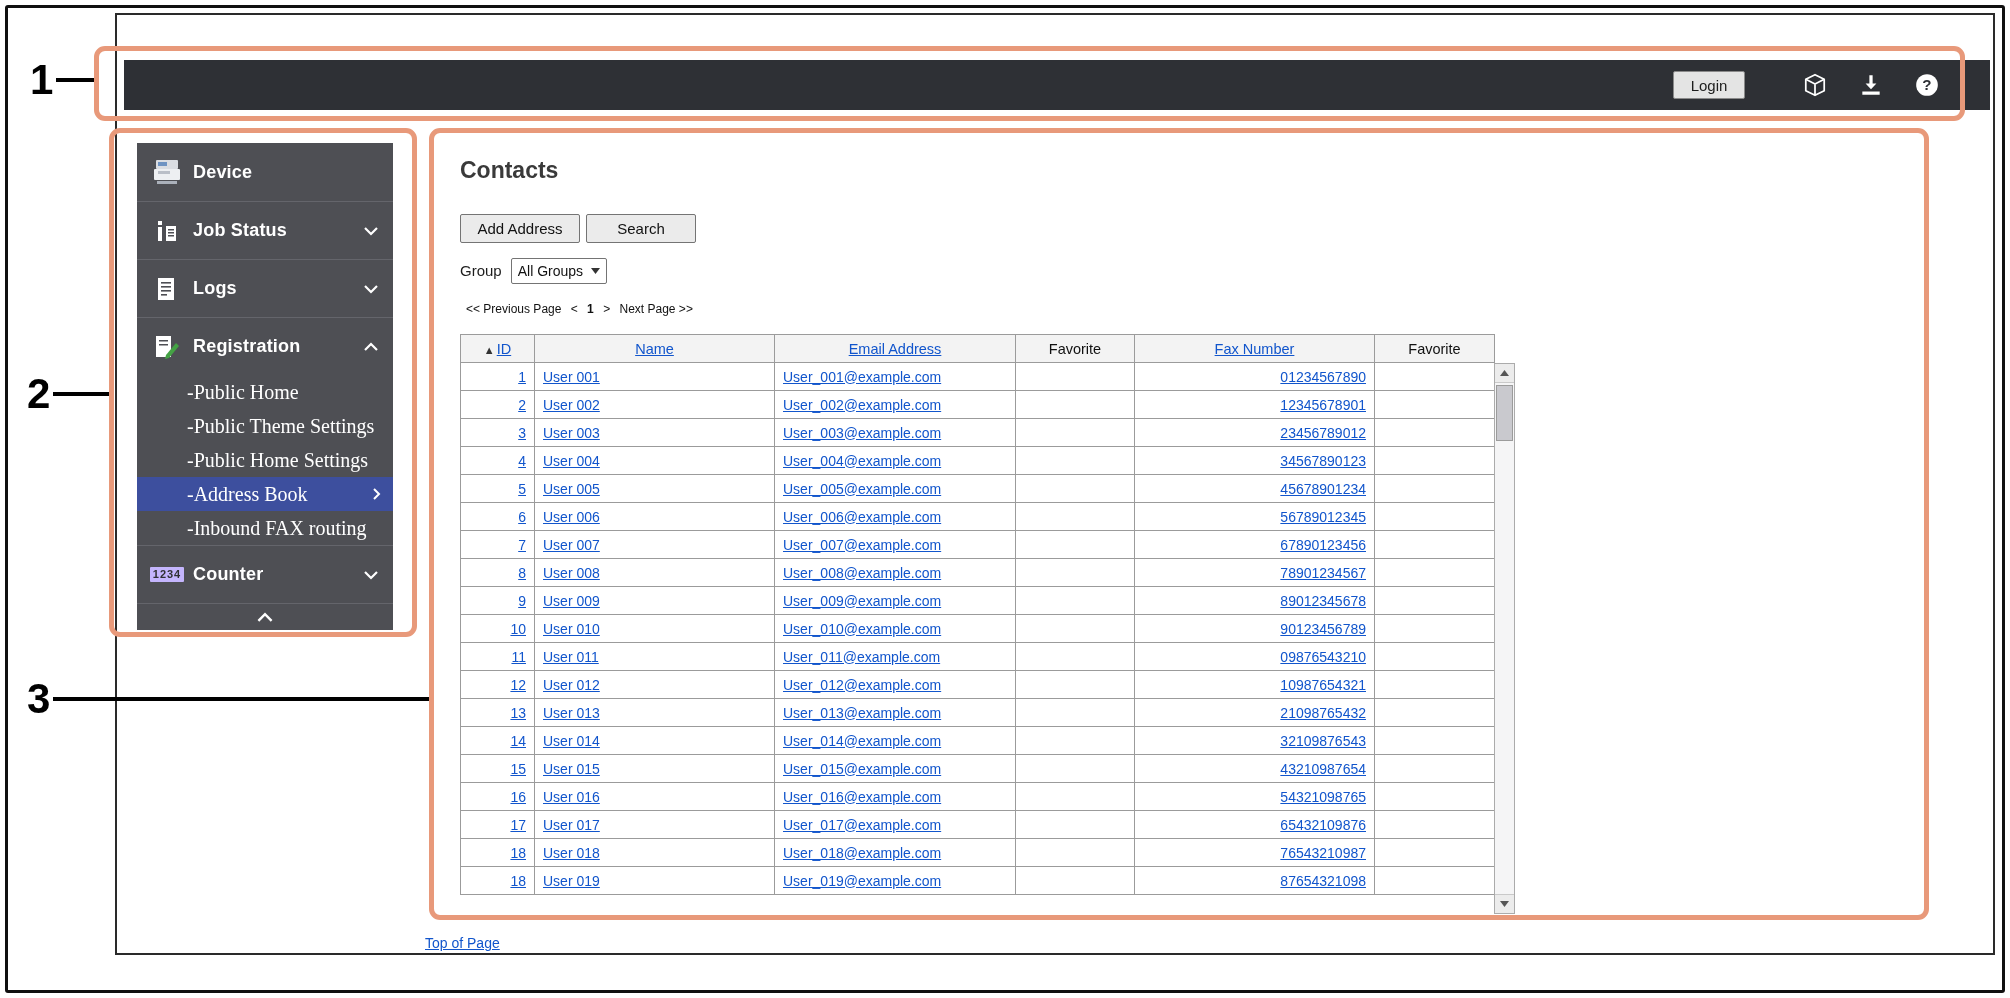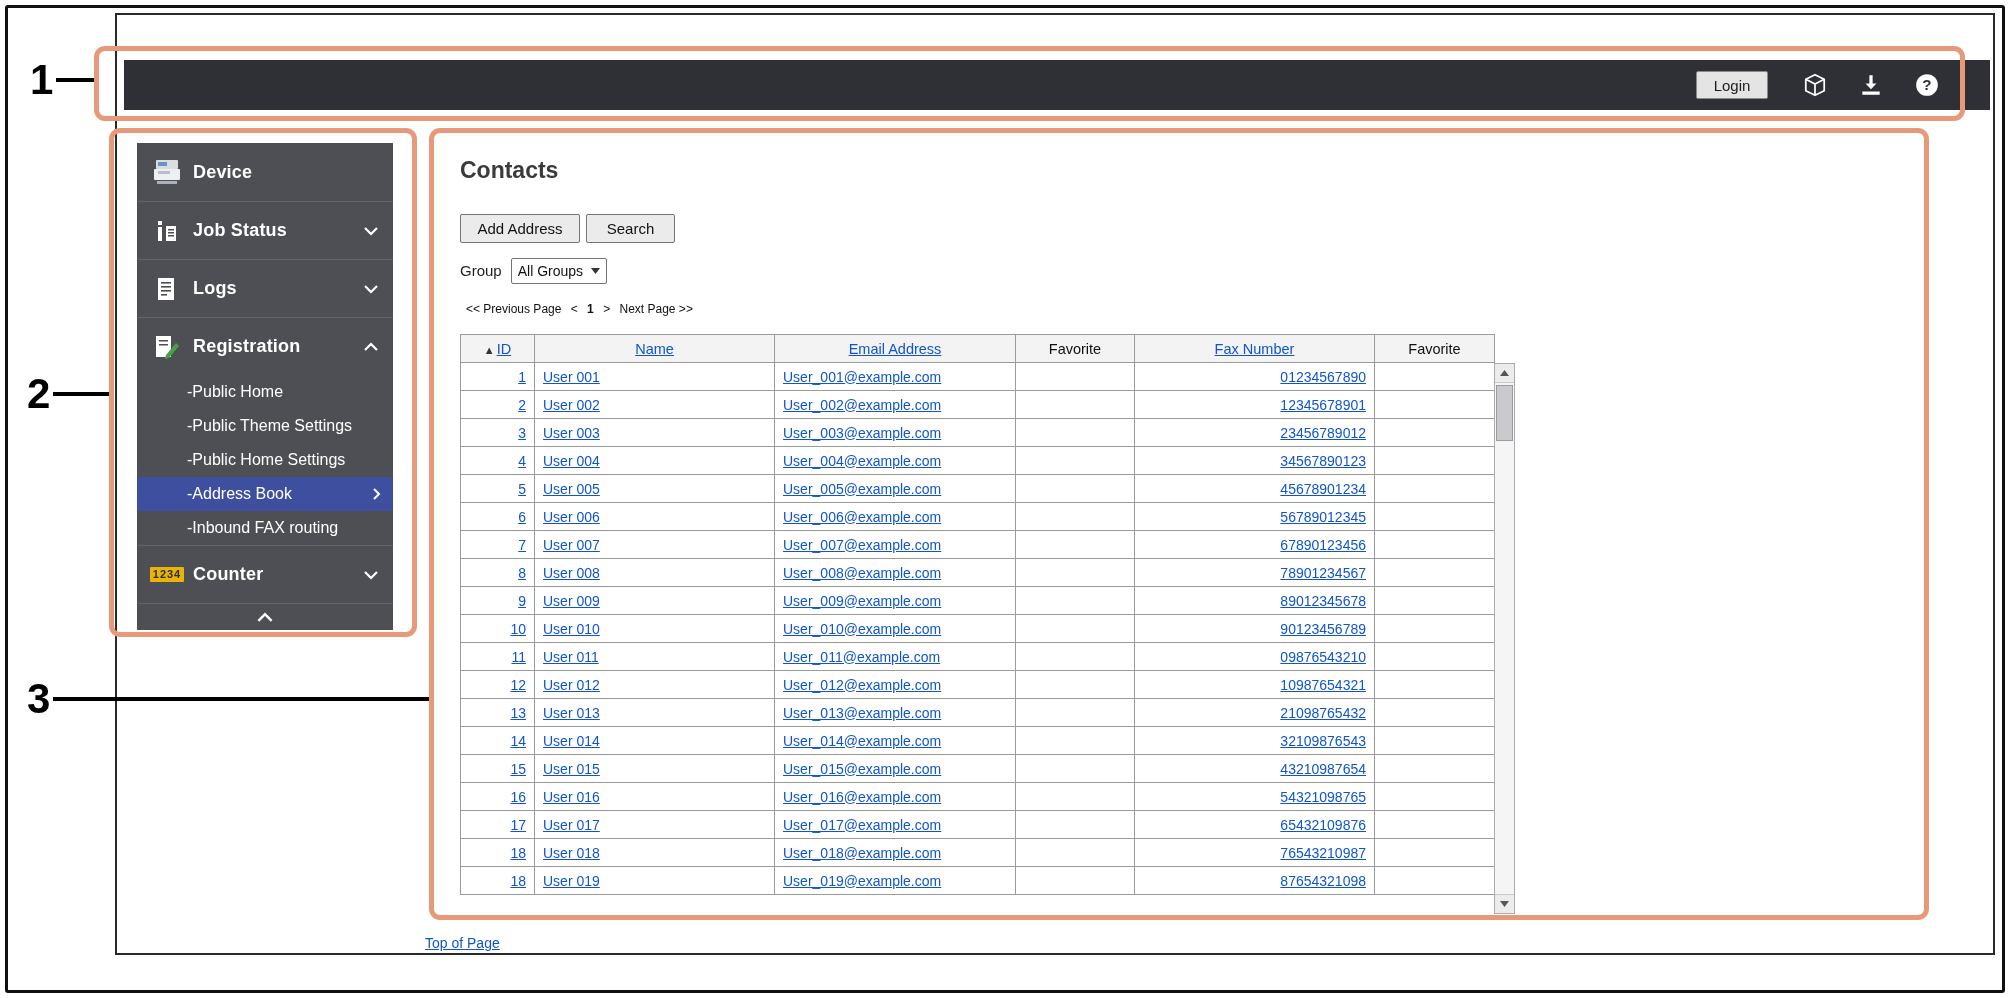--- a/index.html
+++ b/index.html
@@ -23,47 +23,47 @@
 
   
   .page { position:absolute; left:115px; top:13px; width:1880px; height:942px;
     border:2px solid #2a2a2a; background:#fff; }
 
   
   .topbar { position:absolute; left:7px; top:45px; width:1866px; height:50px;
     background:var(--topbar-bg,#2E3035); display:flex; align-items:center;
     justify-content:flex-end; padding-right:50px; gap:30px; }
   .login-btn { height:28px; min-width:72px; background:#E4E4E4; border:1px solid #8A8A8A;
-    border-radius:2px; font-size:15px; color:#1d1d1d; font-family:inherit; margin-right:4px; cursor:pointer; }
+    border-radius:2px; font-size:15px; color:#1d1d1d; font-family:inherit; margin-right:27px; cursor:pointer; }
   .tb-icon { width:26px; height:26px; display:flex; align-items:center; justify-content:center; cursor:pointer; }
 
   
   .sidebar { position:absolute; left:20px; top:128px; width:256px; height:487px;
     background:var(--sidebar-bg,#4E4F54); }
   .nav-item { display:flex; align-items:center; height:58px; padding:0 14px;
     position:relative; border-top:1px solid #64656B; color:#fff; cursor:pointer; }
   .nav-item.first { border-top:none; }
   .nav-icon { width:32px; height:28px; margin-right:10px; display:flex; align-items:center; justify-content:center; }
   .nav-label { font-size:18px; font-weight:bold; letter-spacing:0.2px; }
   .nav-chevron { position:absolute; right:14px; top:50%; transform:translateY(-50%); display:flex; }
-  .counter-chip { display:inline-block; background:#eab308; color:#2F3033; font-size:11px;
+  .counter-chip { display:inline-block; background:#c4b5fd; color:#2F3033; font-size:11px;
     font-weight:bold; padding:2px 3px; letter-spacing:1px; line-height:1; border-radius:1px; }
   .sub-item { height:34px; display:flex; align-items:center; padding-left:50px;
-    color:#fff; font-size:16px; position:relative; cursor:pointer; }
+    color:#fff; font-size:20px; position:relative; cursor:pointer;font-family:Liberation Serif, serif; }
   .sub-item.selected { background:var(--sidebar-selected,#3D4F9E); }
   .sub-chevron { position:absolute; right:12px; top:50%; transform:translateY(-50%); display:flex; }
   .collapse-bar { height:29px; border-top:1px solid #64656B; display:flex;
     align-items:center; justify-content:center; cursor:pointer; }
 
   
   .page-title { position:absolute; left:343px; top:142px; font-size:23px; font-weight:bold; color:#3a3a3a; }
   .btn { position:absolute; height:29px; background:#EBEBEB; border:1px solid #747474;
     font-size:15px; color:#111; font-family:inherit; border-radius:2px; cursor:pointer; }
   #btn-add { left:343px; top:199px; width:120px; }
-  #btn-search { left:469px; top:199px; width:89px; }
+  #btn-search { left:469px; top:199px; width:110px; }
   .group-row { position:absolute; left:343px; top:242px; height:27px; display:flex;
     align-items:center; gap:9px; font-size:15px; color:#1d1d1d; }
   .select { width:96px; height:26px; border:1px solid #747474; background:#fff;
     display:flex; align-items:center; justify-content:space-between; padding:0 6px;
     font-size:14px; color:#111; cursor:pointer; border-radius:2px; }
 
   .pagination { position:absolute; left:343px; top:287px; width:1056px; text-align:left;
     padding-right:26px; font-size:12px; color:#111; }
   .pagination span { margin-left:6px; }
   .pagination .current { font-weight:bold; }

